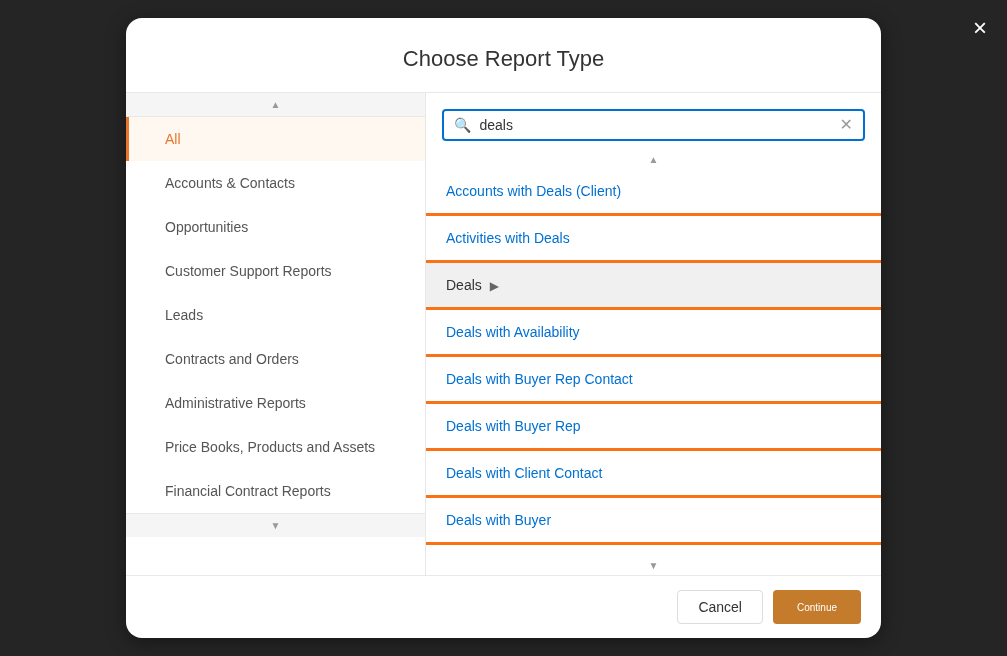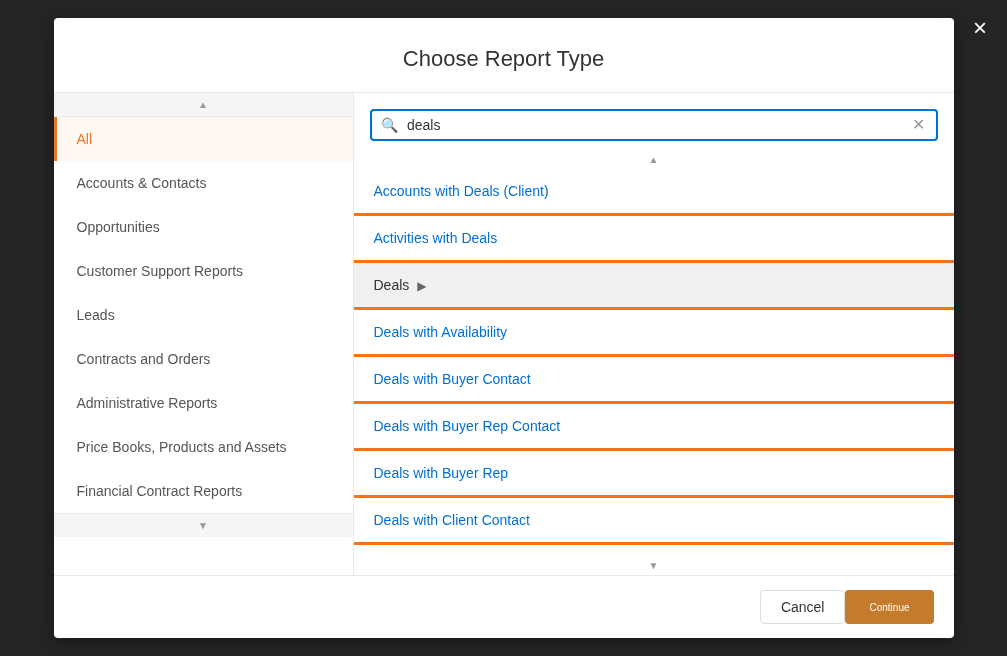--- a/index.html
+++ b/index.html
@@ -31,22 +31,22 @@
       color: #fff;
       font-size: 24px;
       cursor: pointer;
       background: none;
       border: none;
       line-height: 1;
     }
 
     .modal {
       background: #fff;
-      border-radius: 4px;
-      width: 900px;
+      border-radius: 16px;
+      width: 755px;
       max-height: 620px;
       display: flex;
       flex-direction: column;
       box-shadow: 0 4px 20px rgba(0,0,0,0.4);
       overflow: hidden;
     }
 
     .modal-header {
       padding: 28px 20px 20px;
       text-align: center;
@@ -85,21 +85,21 @@
       font-size: 10px;
     }
     .sidebar-scroll-down {
       border-bottom: none;
       border-top: 1px solid #e8e8e8;
       position: sticky;
       bottom: 0;
     }
 
     .sidebar-item {
-      padding: 14px 20px;
+      padding: 14px 36px;
       cursor: pointer;
       color: #555;
       font-size: 14px;
       border-left: 3px solid transparent;
     }
 
     .sidebar-item.active {
       background: #fff8f0;
       border-left: 3px solid #e8762d;
       color: #e8762d;
@@ -197,20 +197,21 @@
       position: sticky;
       bottom: 0;
       background: #fff;
     }
 
     .modal-footer {
       display: flex;
       justify-content: flex-end;
       padding: 14px 20px;
       border-top: 1px solid #e8e8e8;
+      gap: 10px;
     }
 
     .btn-cancel {
       padding: 8px 20px;
       border: 1px solid #ddd;
       background: #fff;
       color: #333;
       border-radius: 4px;
       cursor: pointer;
       font-size: 14px;
@@ -300,23 +301,20 @@
             <span>Activities with Deals</span>
           </div>
           <div class="result-item highlighted">
             <span>Deals</span>
             <span class="cursor-icon">▶</span>
           </div>
           <div class="result-item">
             <span>Deals with Availability</span>
           </div>
           <div class="result-item">
-            <span>Deals with Buyer Contact</span>
-          </div>
-          <div class="result-item">
             <span>Deals with Buyer Rep Contact</span>
           </div>
           <div class="result-item">
             <span>Deals with Buyer Rep</span>
           </div>
           <div class="result-item">
             <span>Deals with Client Contact</span>
           </div>
           <div class="result-item">
             <span>Deals with Buyer</span>

